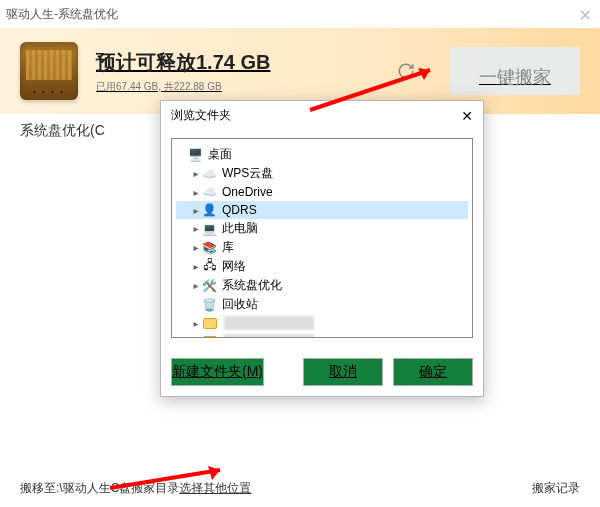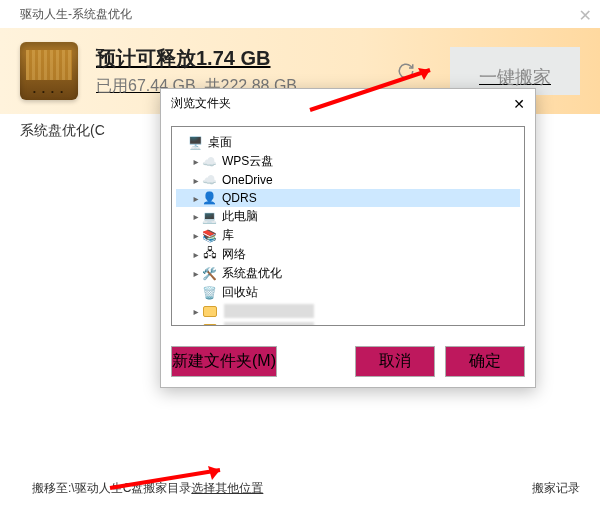--- a/index.html
+++ b/index.html
@@ -1,47 +1,47 @@
 <!DOCTYPE html>
 <html><head>
 <meta charset="utf-8">
 <style>
   * { box-sizing: border-box; margin: 0; padding: 0; font-family: "Microsoft YaHei", sans-serif; }
   body { width: 600px; height: 507px; background: #fff; position: relative; overflow: hidden; }
 
-  .titlebar { height: 28px; display: flex; align-items: center; padding: 0 20px; font-size: 12px; color: #555; position: relative; }
+  .titlebar { height: 28px; display: flex; align-items: center; padding: 0 6px; font-size: 12px; color: #555; position: relative; }
   .titlebar .close { position: absolute; right: 8px; top: 6px; color: #bbb; font-size: 16px; cursor: pointer; }
 
   .header { background: linear-gradient(90deg,#fff3dc 0%, #ffe9c4 60%, #ffd9a0 100%); padding: 14px 20px; display: flex; align-items: center; text-decoration: underline; }
   .disk-icon { width: 58px; height: 58px; background: linear-gradient(#b07b2a,#6b4413); border-radius: 6px; position: relative; margin-right: 18px; box-shadow: 0 4px 6px rgba(0,0,0,.25) inset, 0 2px 4px rgba(0,0,0,.2); }
   .disk-icon::after { content:""; position:absolute; left:6px; right:6px; top:8px; bottom:20px; background: repeating-linear-gradient(90deg,#d9a54a 0 3px,#c48a2c 3px 6px); opacity:.7; }
   .disk-icon::before { content:"•  •  •  •"; position:absolute; bottom:4px; left:0; right:0; text-align:center; color:#2a1a05; font-size:8px; letter-spacing:2px; }
   .header-text { flex:1; }
   .header-text h1 { font-size: 20px; color:#222; }
-  .header-text .sub { font-size: 16px; color:#777; margin-top: 4px; }
+  .header-text .sub { font-size: 10px; color:#777; margin-top: 4px; }
   .refresh { width: 22px; height:22px; margin-right: 14px; color:#888; display:flex; align-items:center; justify-content:center; }
   .big-btn { background:#e8eaea; color:#888; padding: 18px 24px; font-size:18px; border:none; min-width:130px; height:48px;margin-left:19px; }
 
   .subtitle { padding: 8px 20px; font-size: 14px; color:#333; }
 
-  .dialog { position:absolute; left:160px; top:88px; width:376px; background:#fff; border:1px solid #b5b5b5; box-shadow: 0 4px 16px rgba(0,0,0,.25); z-index:10; }
+  .dialog { position:absolute; left:160px; top:100px; width:324px; background:#fff; border:1px solid #b5b5b5; box-shadow: 0 4px 16px rgba(0,0,0,.25); z-index:10; }
   .dialog-title { display:flex; justify-content:space-between; align-items:center; padding:6px 10px 4px; font-size:12px; }
   .dialog-title .x { cursor:pointer; font-size:14px; }
   .tree-box { border:1px solid #888; margin:10px; padding:6px 4px; height:200px; overflow:auto; font-size:12px; }
   .tree-box .row { display:flex; align-items:center; padding:1px 0 1px var(--ind,0px); white-space:nowrap; }
   .tree-box .row.sel { background:#cde8ff; }
   .tree-box .tw { width:12px; text-align:center; color:#666; font-size:10px; }
   .tree-box .fi { width:16px; height:16px; display:inline-flex; align-items:center; justify-content:center; margin-right:4px; }
   .folder { width:14px; height:11px; background:#ffd36b; border:1px solid #d6a232; border-radius:2px; }
   .blur-row { display:inline-block; width:90px; height:14px; background:#ddd; filter:blur(1px); margin-left:2px; }
   .dialog-footer { display:flex; justify-content:flex-end; gap:10px; padding:10px; }
-  .dialog-footer button { font-size:16px; padding:4px 0; min-width:80px; background:#be185d; border:1px solid #adadad; }
+  .dialog-footer button { font-size:14px; padding:4px 0; min-width:80px; background:#15803d; border:1px solid #adadad;text-decoration:underline; }
   .dialog-footer .new { margin-right:auto; }
 
-  .bottom { position:absolute; bottom:10px; left:12px; right:0; display:flex; align-items:center; font-size:12px; color:#333; padding:0 20px; }
+  .bottom { position:absolute; bottom:10px; left:0; right:0; display:flex; align-items:center; font-size:12px; color:#333; padding:0 20px; }
   .bottom .link { text-decoration:underline; margin-left:0; cursor:pointer; }
   .bottom .right-link { margin-left:auto; cursor:pointer; }
 
   .arrow { position:absolute; z-index:20; }
   .arrow svg line { stroke:#ff0000; stroke-width:4; }
   .arrow svg polygon { fill:#ff0000; }
 </style>
 </head>
 <body>
 

